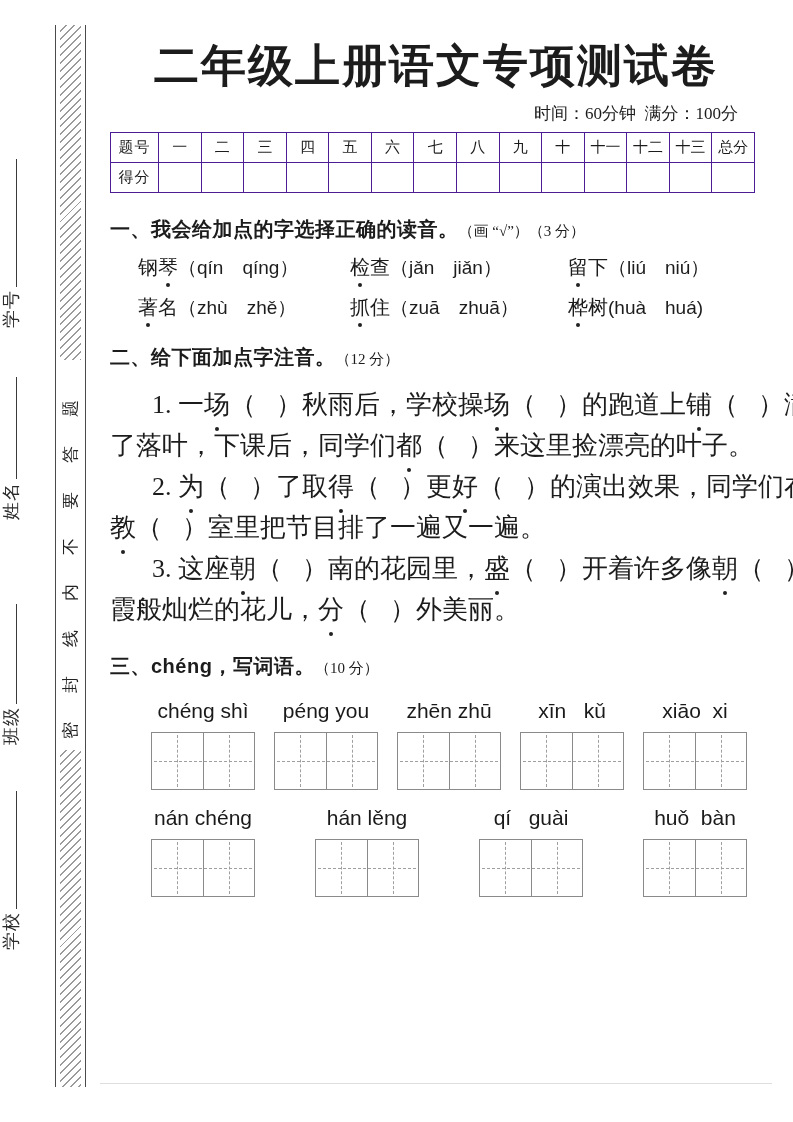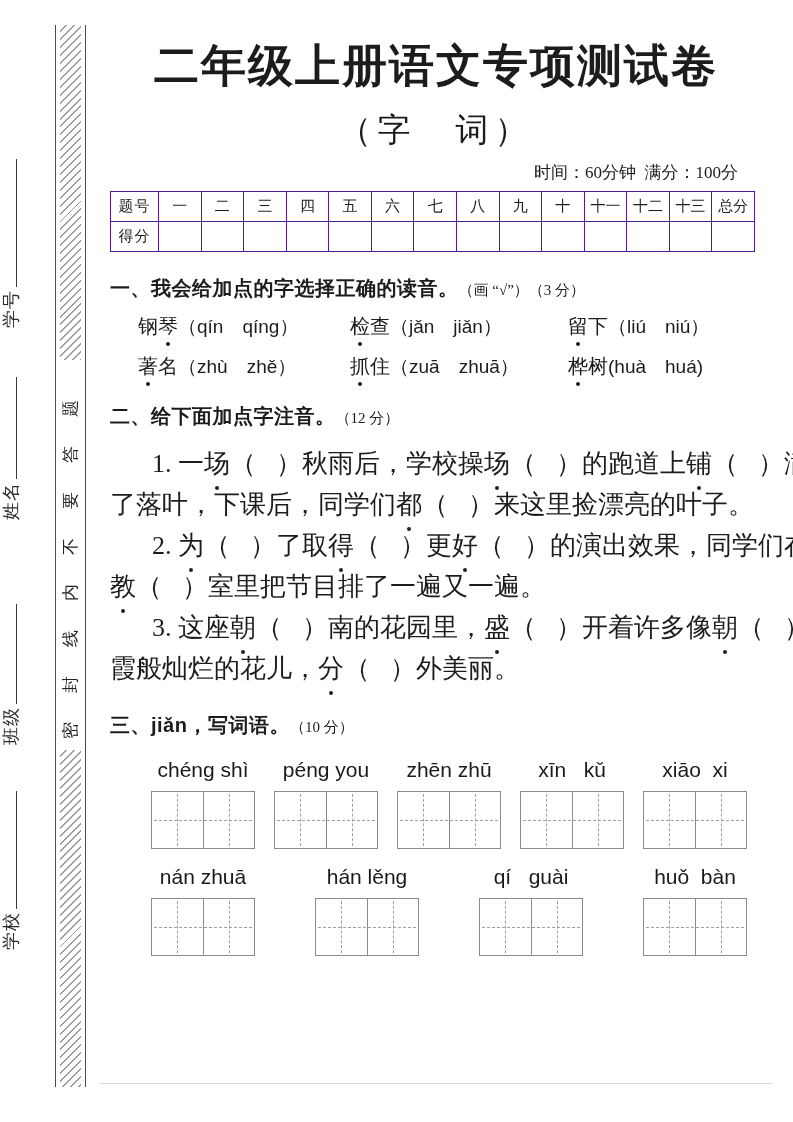--- a/index.html
+++ b/index.html
@@ -119,21 +119,20 @@
   <div class="seal-band">
     <div class="hatch hatch-top"></div>
     <div class="seal-text">密封线内不要答题</div>
     <div class="hatch hatch-bottom"></div>
   </div>
 </aside>
 <div class="bottom-edge"></div>
 
 <main>
   <h1 class="title">二年级上册语文专项测试卷</h1>
-  <h2 class="subtitle">（字　词）</h2>
   <div class="meta">时间：60分钟  满分：100分</div>
 
   <table class="score">
     <tbody>
       <tr>
         <td class="tlabel" style="width:47px">题号</td>
       <td>一</td>
           <td>二</td>
           <td>三</td>
           <td>四</td>
@@ -186,21 +185,21 @@
   <div class="sentences">
       <div class="sent-line first"><span>1. 一</span><span class="dotted">场</span><span class="blank">（<i class="gap"></i>）</span><span>秋雨后，学校操</span><span class="dotted">场</span><span class="blank">（<i class="gap"></i>）</span><span>的跑道上</span><span class="dotted">铺</span><span class="blank">（<i class="gap"></i>）</span><span>满</span></div>
       <div class="sent-line"><span>了落叶，下课后，同学们</span><span class="dotted">都</span><span class="blank">（<i class="gap"></i>）</span><span>来这里捡漂亮的叶子。</span></div>
       <div class="sent-line first"><span>2. </span><span class="dotted">为</span><span class="blank">（<i class="gap"></i>）</span><span>了取</span><span class="dotted">得</span><span class="blank">（<i class="gap"></i>）</span><span>更</span><span class="dotted">好</span><span class="blank">（<i class="gap"></i>）</span><span>的演出效果，同学们在</span></div>
       <div class="sent-line"><span class="dotted">教</span><span class="blank">（<i class="gap"></i>）</span><span>室里把节目排了一遍又一遍。</span></div>
       <div class="sent-line first"><span>3. 这座</span><span class="dotted">朝</span><span class="blank">（<i class="gap"></i>）</span><span>南的花园里，</span><span class="dotted">盛</span><span class="blank">（<i class="gap"></i>）</span><span>开着许多像</span><span class="dotted">朝</span><span class="blank">（<i class="gap"></i>）</span></div>
       <div class="sent-line"><span>霞般灿烂的花儿，</span><span class="dotted">分</span><span class="blank">（<i class="gap"></i>）</span><span>外美丽。</span></div>
     </div>
 
   <div class="sec-heading">
-    <span class="hb">三、jiǎn，写词语。</span><span class="hr">（10 分）</span>
+    <span class="hb">三、chéng，写词语。</span><span class="hr">（10 分）</span>
   </div>
   <div class="py-row row1">
       <div class="py-col">
         <div class="py-label">chéng shì</div>
         <div class="wbox">
           <div class="cell"></div>
           <div class="cell"></div>
         </div>
       </div>
       <div class="py-col">
@@ -227,21 +226,21 @@
       <div class="py-col">
         <div class="py-label">xiāo  xi</div>
         <div class="wbox">
           <div class="cell"></div>
           <div class="cell"></div>
         </div>
       </div>
     </div>
   <div class="py-row row2">
       <div class="py-col">
-        <div class="py-label">nán zhuā</div>
+        <div class="py-label">nán chéng</div>
         <div class="wbox">
           <div class="cell"></div>
           <div class="cell"></div>
         </div>
       </div>
       <div class="py-col">
         <div class="py-label">hán lěng</div>
         <div class="wbox">
           <div class="cell"></div>
           <div class="cell"></div>

